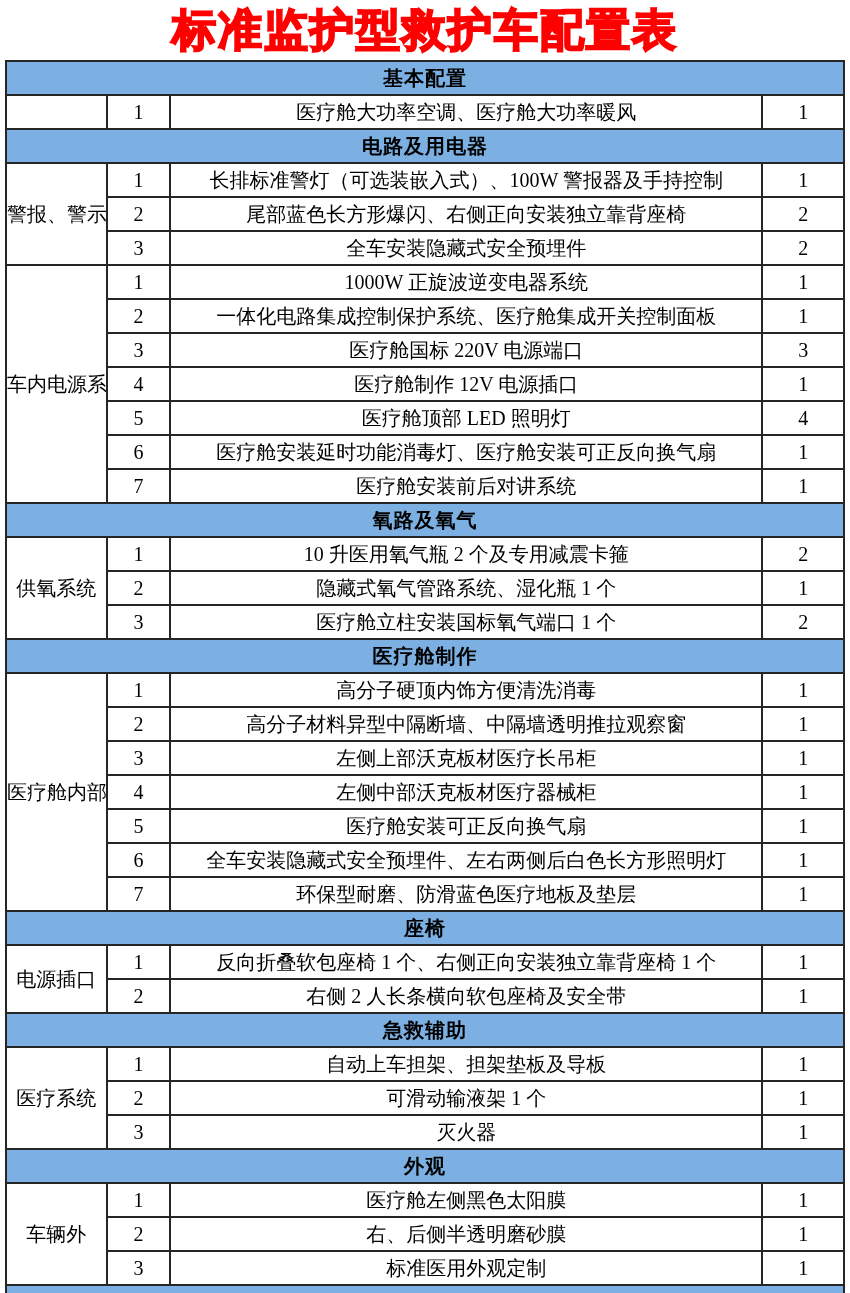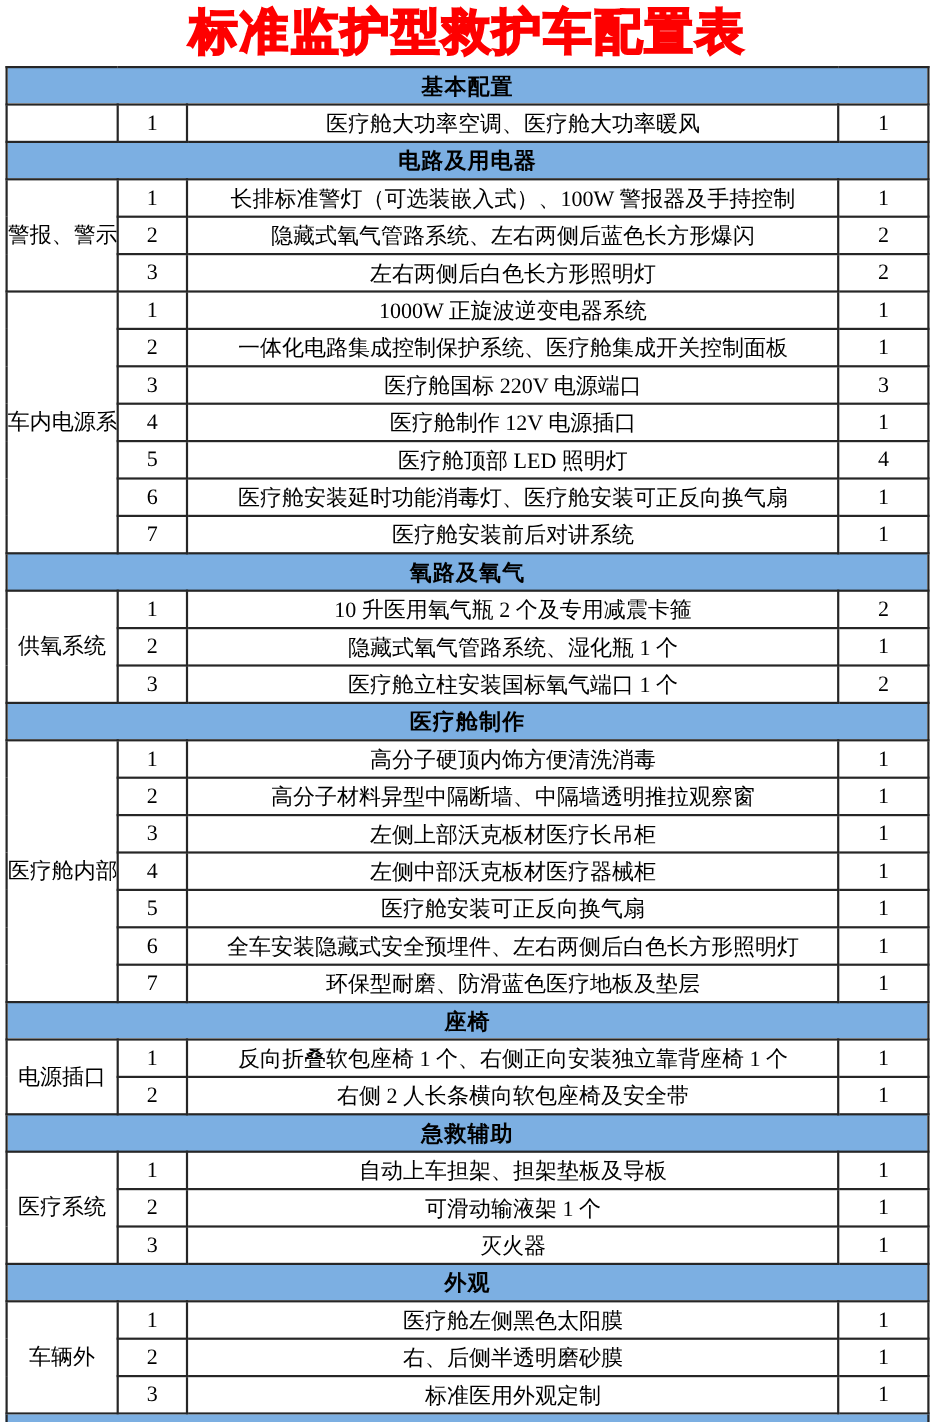--- a/index.html
+++ b/index.html
@@ -91,26 +91,26 @@
         <td class="section-header" colspan="4">电路及用电器</td>
       </tr>
       <tr>
         <td class="cat" rowspan="3">警报、警示系统</td>
         <td class="no">1</td>
         <td class="desc">长排标准警灯（可选装嵌入式）、100W 警报器及手持控制</td>
         <td class="qty">1</td>
       </tr>
       <tr>
         <td class="no">2</td>
-        <td class="desc">隐藏式氧气管路系统、左右两侧后蓝色长方形爆闪</td>
-        <td class="qty">2</td>
-      </tr>
-      <tr>
-        <td class="no">3</td>
-        <td class="desc">左右两侧后白色长方形照明灯</td>
+        <td class="desc">尾部蓝色长方形爆闪、右侧正向安装独立靠背座椅</td>
+        <td class="qty">2</td>
+      </tr>
+      <tr>
+        <td class="no">3</td>
+        <td class="desc">全车安装隐藏式安全预埋件</td>
         <td class="qty">2</td>
       </tr>
       <tr>
         <td class="cat" rowspan="7">车内电源系统</td>
         <td class="no">1</td>
         <td class="desc">1000W 正旋波逆变电器系统</td>
         <td class="qty">1</td>
       </tr>
       <tr>
         <td class="no">2</td>

